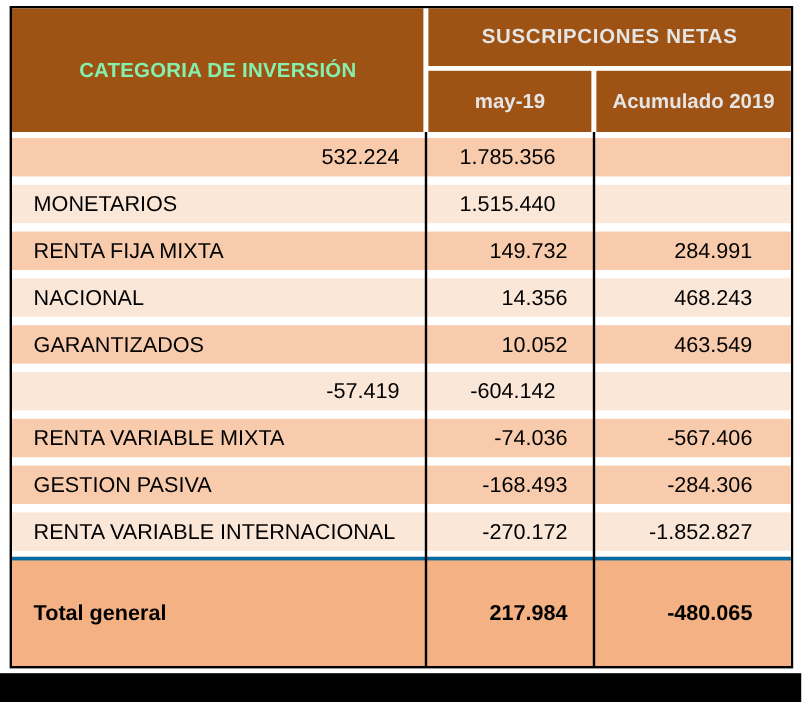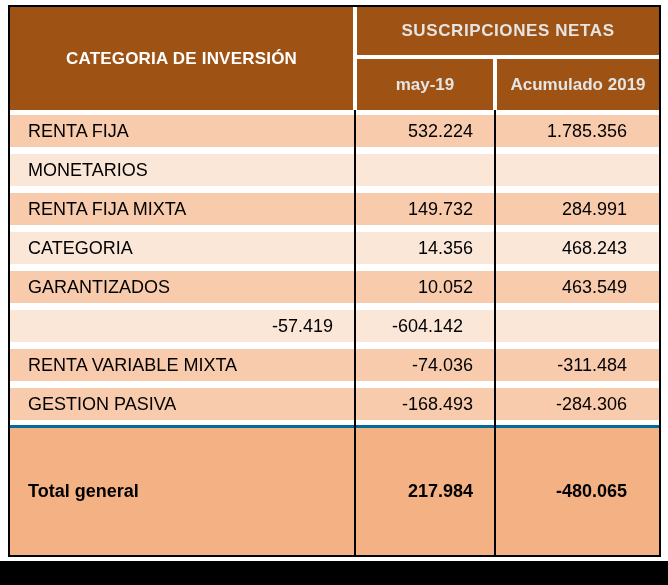--- a/index.html
+++ b/index.html
@@ -29,21 +29,21 @@
   }
   
   .thead {
     display: grid;
     grid-template-columns: 343px 4px 1fr;
     height: 103px;
     flex: 0 0 auto;
   }
   .category-head {
     background: #9E5214;
-    color: #ffffff;
+    color: #86efac;
     font-weight: bold;
     font-size: 17px;
     display: flex;
     align-items: center;
     justify-content: center;
     text-align: center;
     letter-spacing: 0.2px;
   }
   .head-gap-v { background: #ffffff; }
   .right-head {
@@ -147,55 +147,60 @@
         <div class="sub-row">
           <div class="sub-cell">may-19</div>
           <div class="head-gap-v"></div>
           <div class="sub-cell">Acumulado 2019</div>
         </div>
       </div>
     </div>
 
     <div class="tbody" id="tbody">
         <div class="row dark">
-          <div class="cell cat">RENTA FIJA</div>
           <div class="cell num may">532.224</div>
           <div class="cell num acum">1.785.356</div>
         </div>
         <div class="row light">
           <div class="cell cat">MONETARIOS</div>
+          <div class="cell num acum">1.515.440</div>
         </div>
         <div class="row dark">
           <div class="cell cat">RENTA FIJA MIXTA</div>
           <div class="cell num may">149.732</div>
           <div class="cell num acum">284.991</div>
         </div>
         <div class="row light">
-          <div class="cell cat">CATEGORIA</div>
+          <div class="cell cat">NACIONAL</div>
           <div class="cell num may">14.356</div>
           <div class="cell num acum">468.243</div>
         </div>
         <div class="row dark">
           <div class="cell cat">GARANTIZADOS</div>
           <div class="cell num may">10.052</div>
           <div class="cell num acum">463.549</div>
         </div>
         <div class="row light">
           <div class="cell num may">-57.419</div>
           <div class="cell num acum">-604.142</div>
         </div>
         <div class="row dark">
           <div class="cell cat">RENTA VARIABLE MIXTA</div>
           <div class="cell num may">-74.036</div>
-          <div class="cell num acum">-311.484</div>
+          <div class="cell num acum">-567.406</div>
         </div>
         <div class="row dark">
           <div class="cell cat">GESTION PASIVA</div>
           <div class="cell num may">-168.493</div>
           <div class="cell num acum">-284.306</div>
+        </div>
+        <div class="row light">
+          <div class="cell cat">RENTA VARIABLE INTERNACIONAL</div>
+          <div class="cell num may">-270.172</div>
+          <div class="cell num acum">-1.852.827</div>
         </div>
       </div>
 
     <div class="total-row">
       <div class="cell cat">Total general</div>
       <div class="cell num may">217.984</div>
       <div class="cell num acum">-480.065</div>
     </div>
 
     <div class="vline v1"></div>

